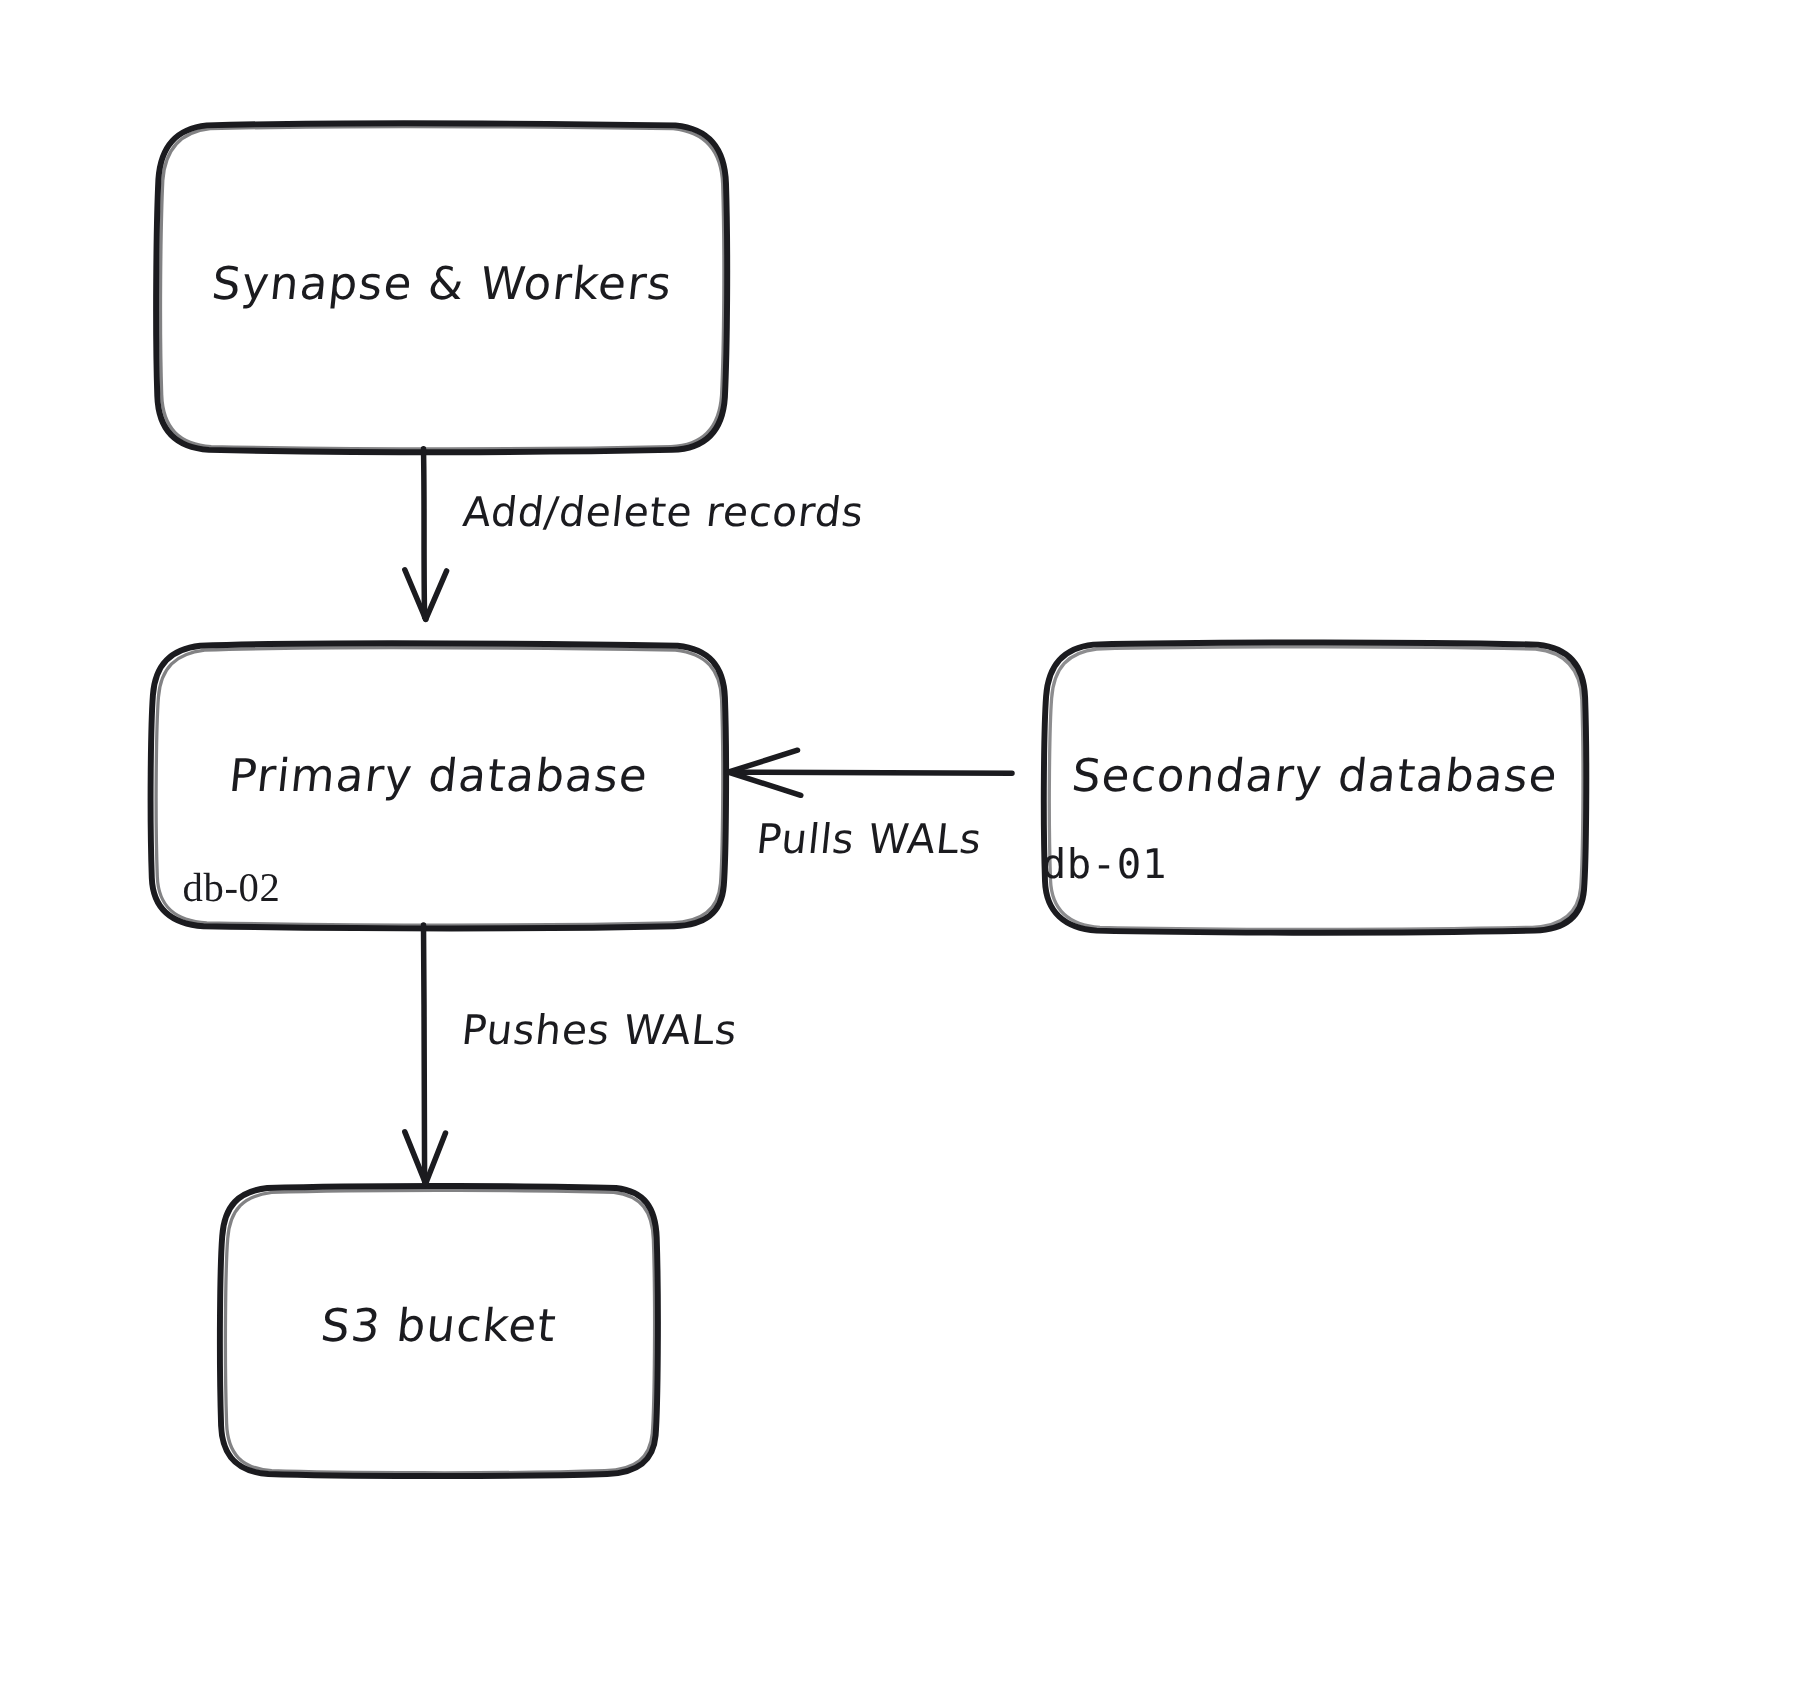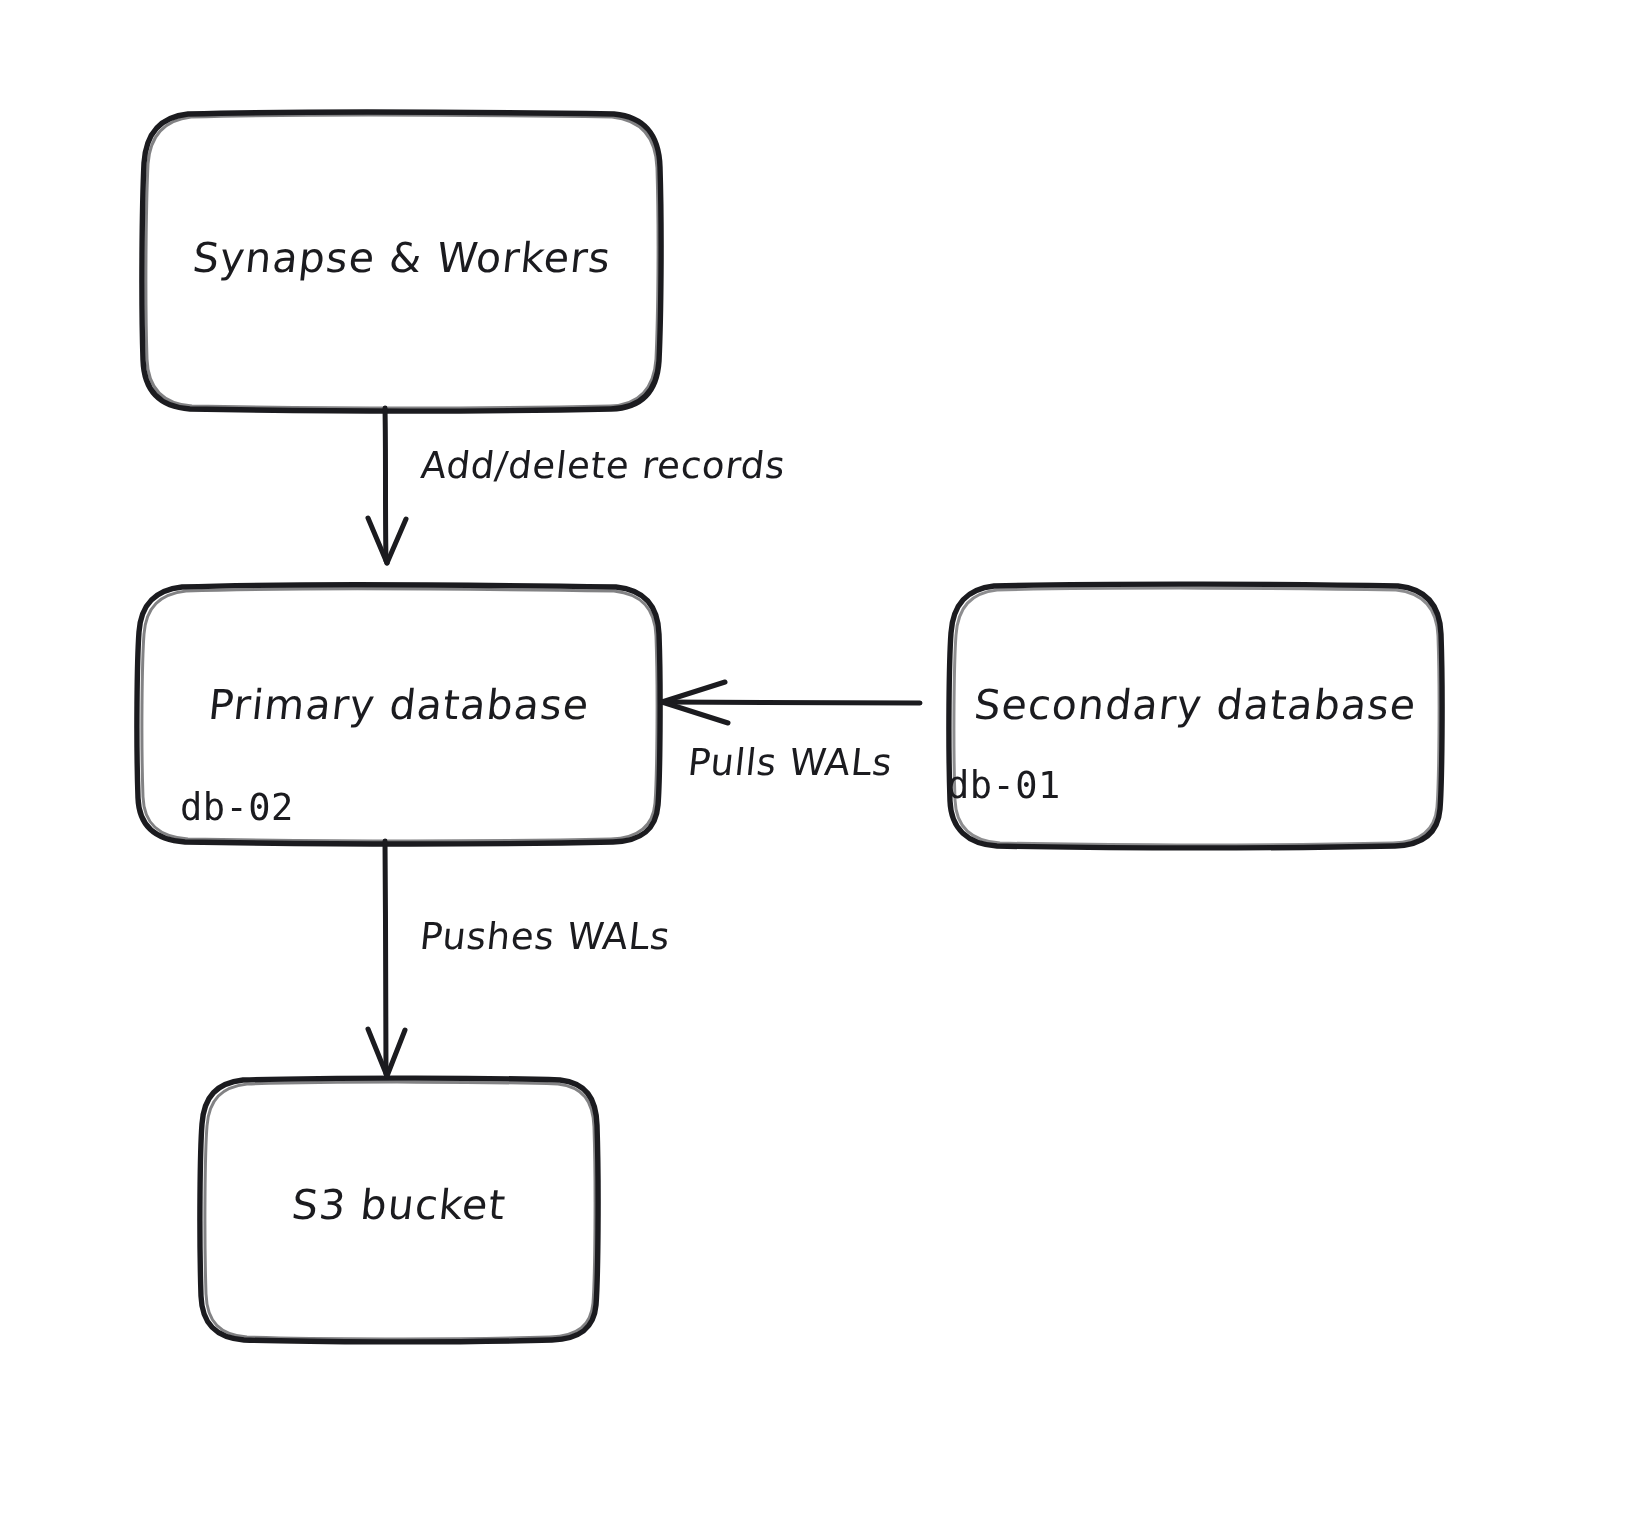--- a/index.html
+++ b/index.html
@@ -50,21 +50,21 @@
     font-size: 37px;
     letter-spacing: 0.5px;
   }
 
   
   #label-synapse      { left: 143px;  top: 234px;  width: 518px; }
   #label-primary      { left: 137px;  top: 681px;  width: 524px; }
   #label-secondary    { left: 950px;  top: 681px;  width: 491px; }
   #label-s3           { left: 200px;  top: 1181px; width: 398px; }
 
-  #sub-db02           { left: 180px;  top: 786px; }
+  #sub-db02           { left: 166px;  top: 786px; font-family: Liberation Serif, serif; }
   #sub-db01           { left: 947px;  top: 764px; }
 
   #edge-label-add     { left: 421px;  top: 444px; }
   #edge-label-pull    { left: 688px;  top: 741px; }
   #edge-label-push    { left: 420px;  top: 915px; }
 </style>
 </head>
 <body>
 
 <div id="canvas">

